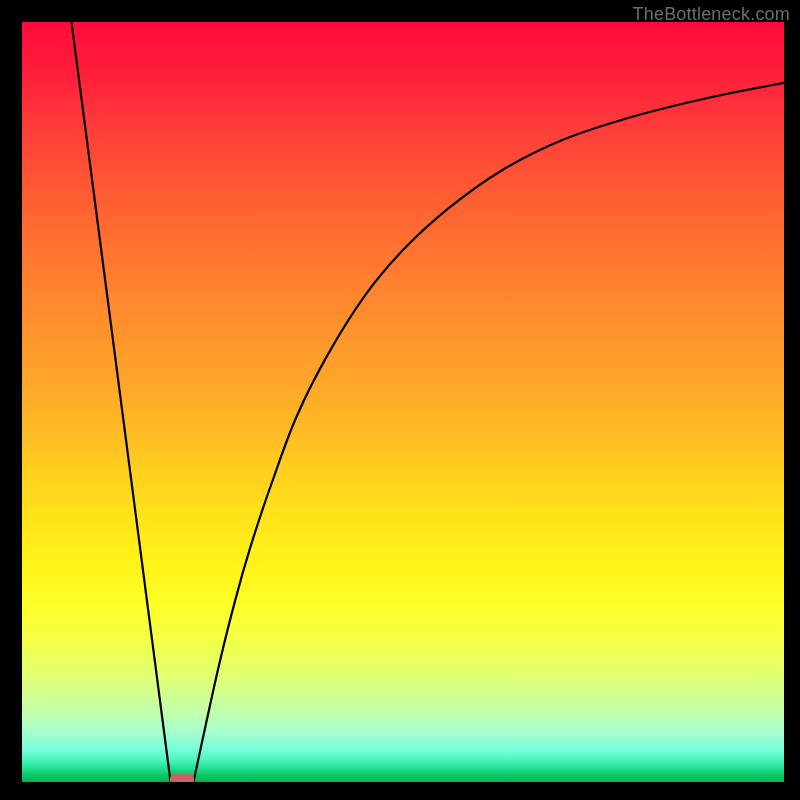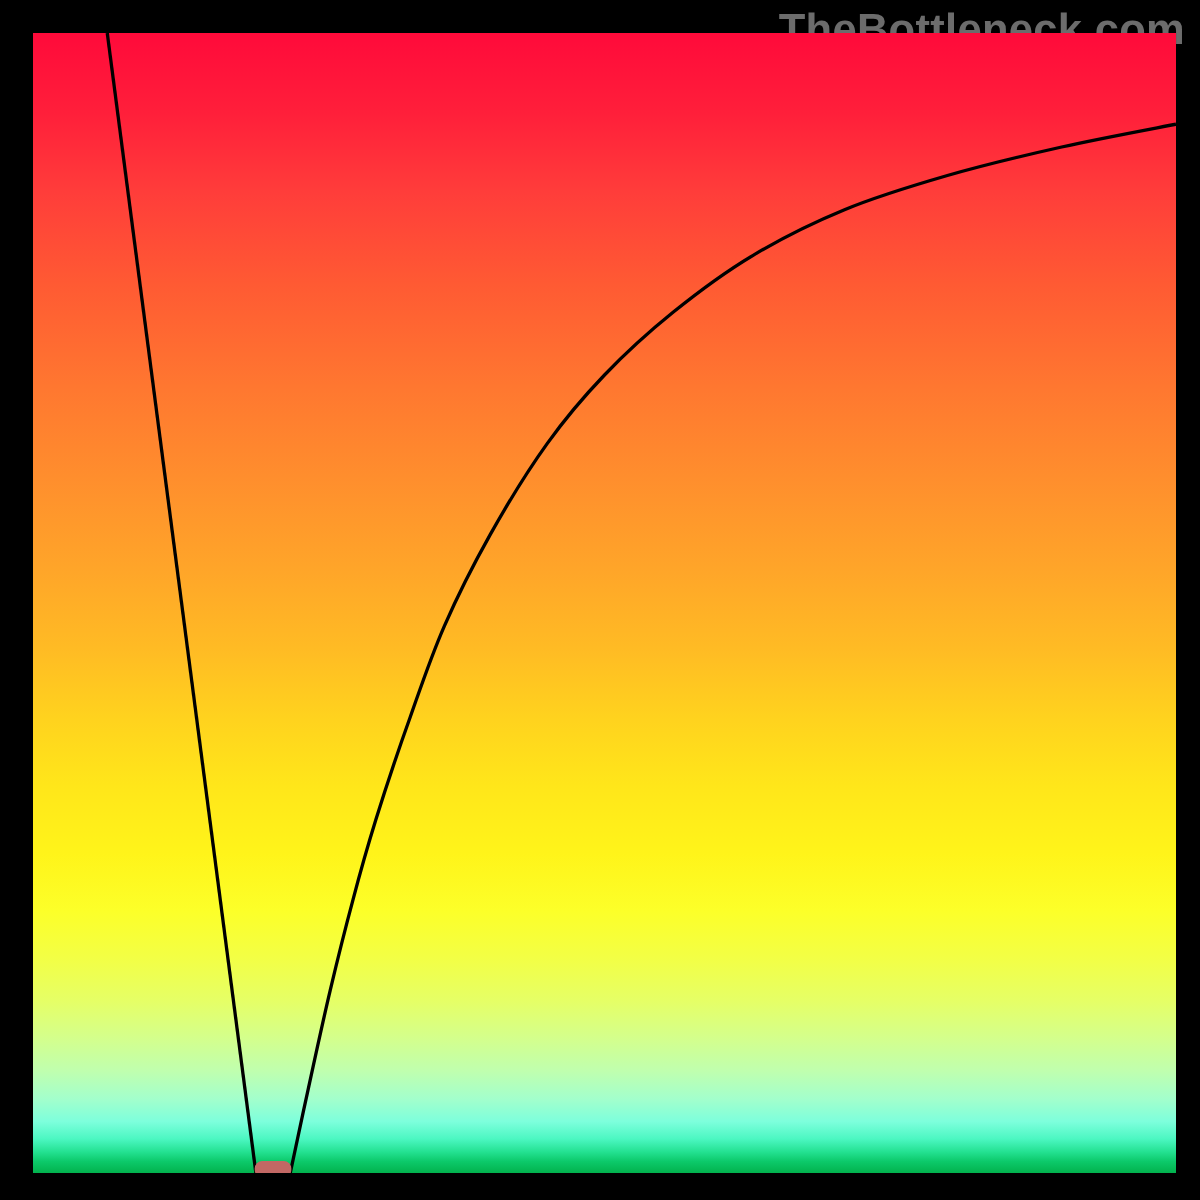--- a/index.html
+++ b/index.html
@@ -53,22 +53,22 @@
     left: 0;
     top: 0;
     width: 762px;
     height: 760px;
   }
   .watermark {
     position: absolute;
     top: 4px;
     right: 10px;
     color: #6c6c6c;
-    font-size: 29px;
-    font-weight: 700;
+    font-size: 18px;
+    font-weight: 400;
     letter-spacing: 0.2px;
     user-select: none;
   }
   .curve {
     fill: none;
     stroke: #000;
     stroke-width: 2.2;
   }
 </style>
 </head>

